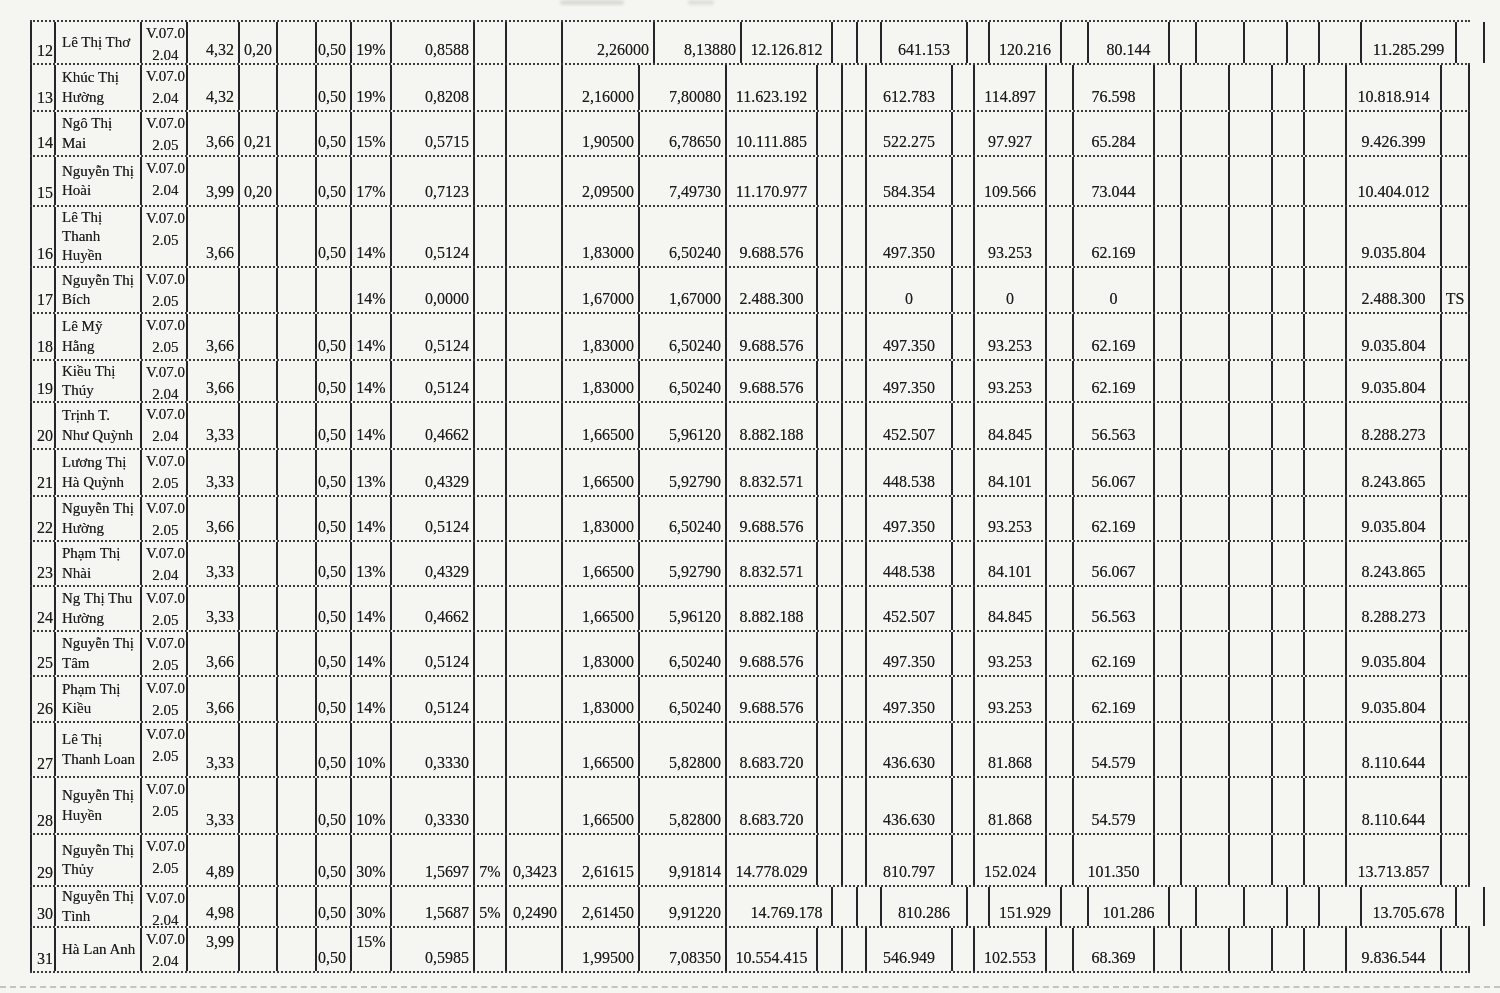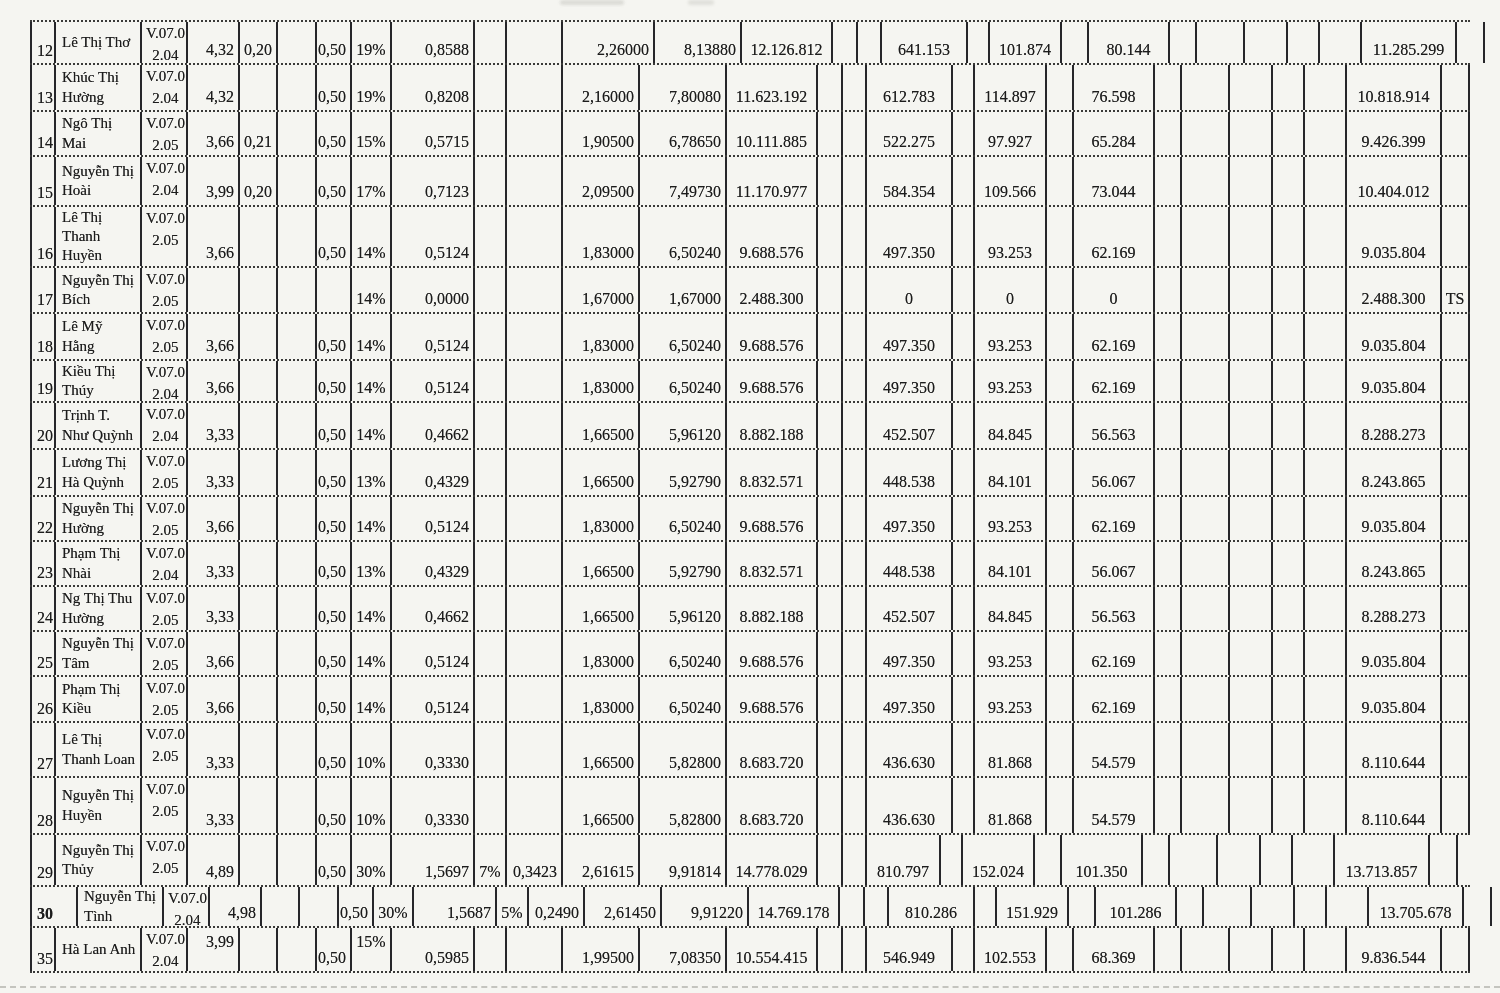--- a/index.html
+++ b/index.html
@@ -96,21 +96,21 @@
       <div class="cell center" style="width: 91px;">
         <span class="txt">12.126.812</span>
       </div>
       <div class="cell blank" style="width: 25px;"></div>
       <div class="cell blank" style="width: 24px;"></div>
       <div class="cell center" style="width: 86px;">
         <span class="txt">641.153</span>
       </div>
       <div class="cell blank" style="width: 22px;"></div>
       <div class="cell center" style="width: 72px;">
-        <span class="txt">101.874</span>
+        <span class="txt">120.216</span>
       </div>
       <div class="cell blank" style="width: 27px;"></div>
       <div class="cell center" style="width: 81px;">
         <span class="txt">80.144</span>
       </div>
       <div class="cell blank" style="width: 27px;"></div>
       <div class="cell blank" style="width: 48px;"></div>
       <div class="cell blank" style="width: 43px;"></div>
       <div class="cell blank" style="width: 32px;"></div>
       <div class="cell blank" style="width: 42px;"></div>
@@ -1196,21 +1196,21 @@
         <span class="txt">2,61615</span>
       </div>
       <div class="cell" style="width: 87px;">
         <span class="txt">9,91814</span>
       </div>
       <div class="cell center" style="width: 91px;">
         <span class="txt">14.778.029</span>
       </div>
       <div class="cell blank" style="width: 25px;"></div>
       <div class="cell blank" style="width: 24px;"></div>
-      <div class="cell center" style="width: 74px;">
+      <div class="cell center" style="width: 86px;">
         <span class="txt">810.797</span>
       </div>
       <div class="cell blank" style="width: 22px;"></div>
       <div class="cell center" style="width: 72px;">
         <span class="txt">152.024</span>
       </div>
       <div class="cell blank" style="width: 27px;"></div>
       <div class="cell center" style="width: 81px;">
         <span class="txt">101.350</span>
       </div>
@@ -1220,21 +1220,21 @@
       <div class="cell blank" style="width: 32px;"></div>
       <div class="cell blank" style="width: 42px;"></div>
       <div class="cell center" style="width: 95px;">
         <span class="txt">13.713.857</span>
       </div>
       <div class="cell center" style="width: 28px;">
         <span class="txt"></span>
       </div>
     </div>
     <div class="row" style="height: 41px;">
-      <div class="cell first stt" style="width: 48px; font-weight: bold;">
+      <div class="cell first stt" style="width: 26px;">
         <span class="txt">30</span>
       </div>
       <div class="cell name" style="width: 86px;">
         <span class="txt">Nguyễn Thị Tình</span>
       </div>
       <div class="cell code" style="width: 46px;"><span class="txt">V.07.0
 2.04</span></div>
       <div class="cell" style="width: 52px;">
         <span class="txt">4,98</span>
       </div>
@@ -1256,21 +1256,21 @@
       </div>
       <div class="cell" style="width: 56px;">
         <span class="txt">0,2490</span>
       </div>
       <div class="cell" style="width: 77px;">
         <span class="txt">2,61450</span>
       </div>
       <div class="cell" style="width: 87px;">
         <span class="txt">9,91220</span>
       </div>
-      <div class="cell center" style="width: 91px;">
+      <div class="cell center" style="width: 91px; margin-left: 15px;">
         <span class="txt">14.769.178</span>
       </div>
       <div class="cell blank" style="width: 25px;"></div>
       <div class="cell blank" style="width: 24px;"></div>
       <div class="cell center" style="width: 86px;">
         <span class="txt">810.286</span>
       </div>
       <div class="cell blank" style="width: 22px;"></div>
       <div class="cell center" style="width: 72px;">
         <span class="txt">151.929</span>
@@ -1286,21 +1286,21 @@
       <div class="cell blank" style="width: 42px;"></div>
       <div class="cell center" style="width: 95px;">
         <span class="txt">13.705.678</span>
       </div>
       <div class="cell center" style="width: 28px;">
         <span class="txt"></span>
       </div>
     </div>
     <div class="row" style="height: 45px;">
       <div class="cell first stt" style="width: 26px;">
-        <span class="txt">35</span>
+        <span class="txt">31</span>
       </div>
       <div class="cell name" style="width: 86px;">
         <span class="txt">Hà Lan Anh</span>
       </div>
       <div class="cell code" style="width: 46px;"><span class="txt">V.07.0
 2.04</span></div>
       <div class="cell v-top" style="width: 52px;">
         <span class="txt">3,99</span>
       </div>
       <div class="cell" style="width: 38px;">

